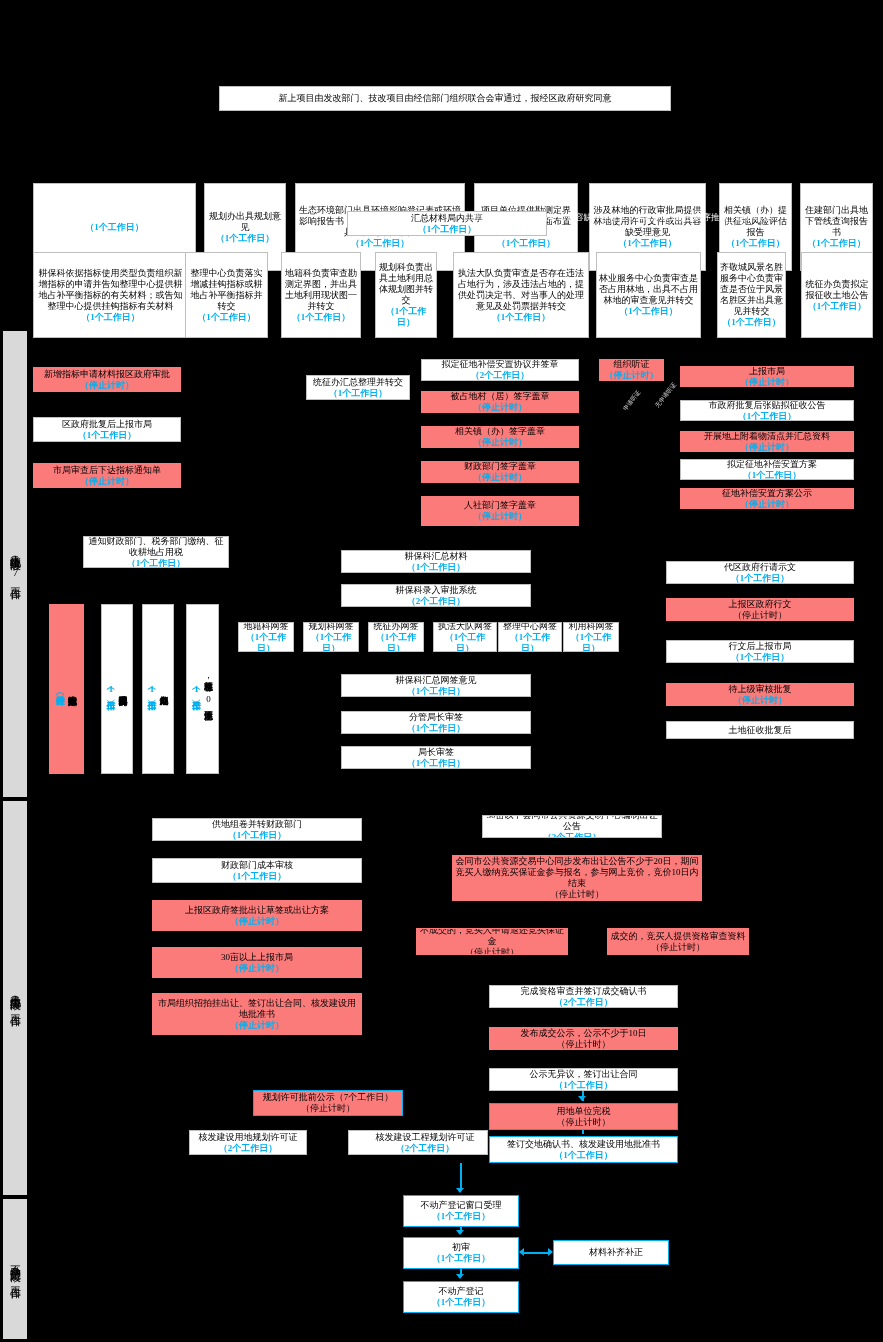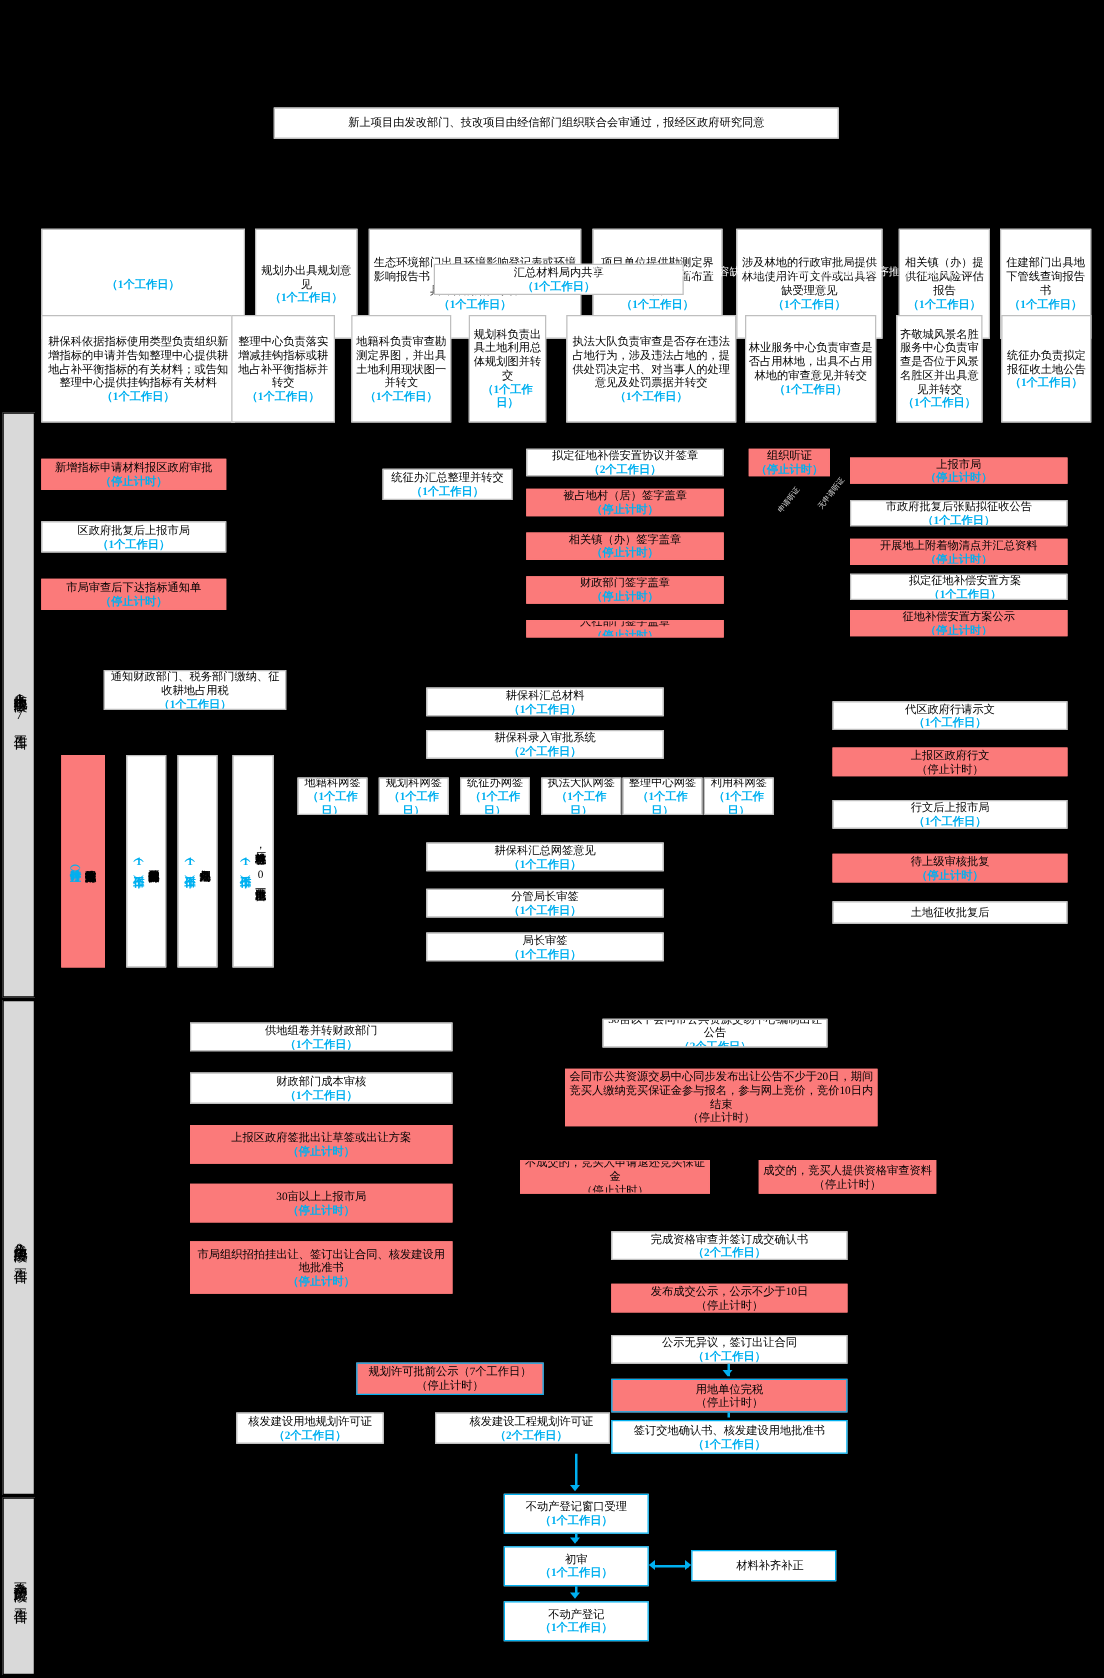--- a/index.html
+++ b/index.html
@@ -161,21 +161,21 @@
         <span class="d">（停止计时）</span>
       </div>
       <div class="nd pink" style="left: 421px; top: 426px; width: 158px; height: 22px; font-size: 9px;">
         <span class="t">相关镇（办）签字盖章</span>
         <span class="d">（停止计时）</span>
       </div>
       <div class="nd pink" style="left: 421px; top: 461px; width: 158px; height: 22px; font-size: 9px;">
         <span class="t">财政部门签字盖章</span>
         <span class="d">（停止计时）</span>
       </div>
-      <div class="nd pink" style="left: 421px; top: 496px; width: 158px; height: 14px; font-size: 9px;">
+      <div class="nd pink" style="left: 421px; top: 496px; width: 158px; height: 30px; font-size: 9px;">
         <span class="t">人社部门签字盖章</span>
         <span class="d">（停止计时）</span>
       </div>
       <div class="nd pink" style="left: 599px; top: 359px; width: 65px; height: 22px; font-size: 9px;">
         <span class="t">组织听证</span>
         <span class="d">（停止计时）</span>
       </div>
       <div class="nd pink" style="left: 680px; top: 366px; width: 174px; height: 21px; font-size: 9px;">
         <span class="t">上报市局</span>
         <span class="d">（停止计时）</span>
@@ -328,21 +328,21 @@
         <span class="d">（1个工作日）</span>
       </div>
       <div class="nd pink-b" style="left: 489px; top: 1103px; width: 189px; height: 27px; font-size: 9px;">
         <span class="t">用地单位完税</span>
         <span class="dk">（停止计时）</span>
       </div>
       <div class="nd white-b" style="left: 489px; top: 1136px; width: 189px; height: 27px; font-size: 9px;">
         <span class="t">签订交地确认书、核发建设用地批准书</span>
         <span class="d">（1个工作日）</span>
       </div>
-      <div class="nd pink-b" style="left: 253px; top: 1090px; width: 150px; height: 26px; font-size: 9px; margin-left: 32px;">
+      <div class="nd pink-b" style="left: 253px; top: 1090px; width: 150px; height: 26px; font-size: 9px;">
         <span class="t">规划许可批前公示（7个工作日）</span>
         <span class="dk">（停止计时）</span>
       </div>
       <div class="nd white" style="left: 189px; top: 1130px; width: 118px; height: 25px; font-size: 9px;">
         <span class="t">核发建设用地规划许可证</span>
         <span class="d">（2个工作日）</span>
       </div>
       <div class="nd white" style="left: 348px; top: 1130px; width: 140px; height: 25px; font-size: 9px; padding-left: 16px;">
         <span class="t">核发建设工程规划许可证</span>
         <span class="d">（2个工作日）</span>

